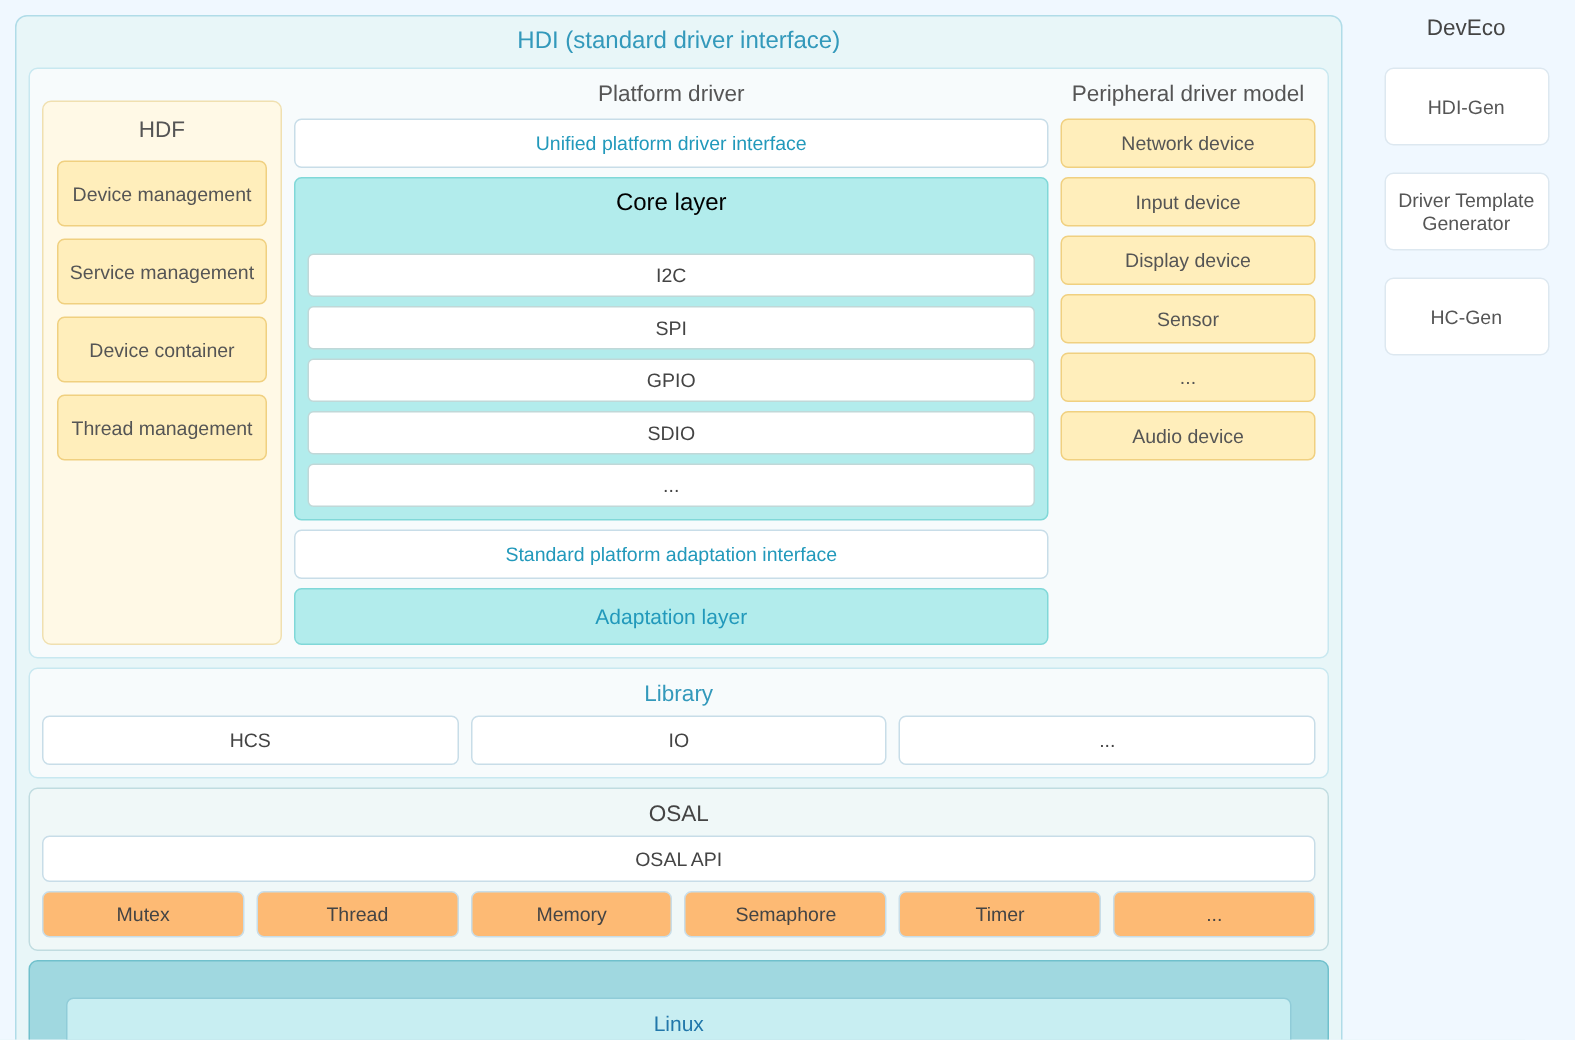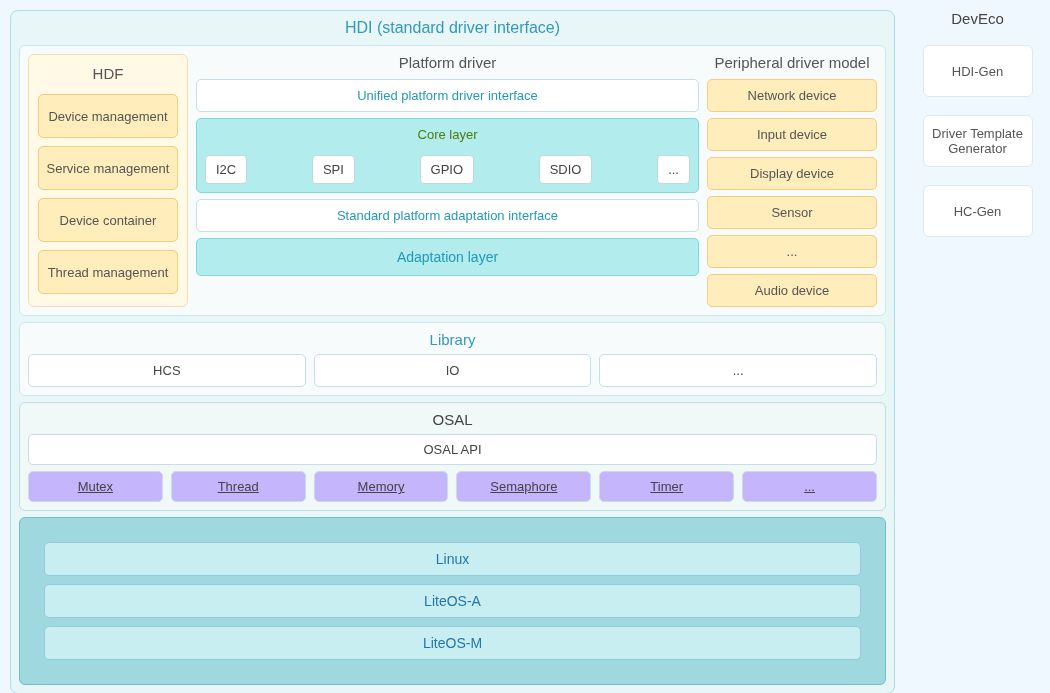--- a/index.html
+++ b/index.html
@@ -90,20 +90,21 @@
       background: #fff9e6;
       border: 1px solid #f0e0b0;
       border-radius: 6px;
       width: 160px;
       display: flex;
       flex-direction: column;
       align-items: center;
       padding: 10px 8px;
       gap: 8px;
       flex-shrink: 0;
+      margin-top: 13px;
     }
 
     .hdf-title {
       font-size: 15px;
       color: #555;
       font-weight: 500;
       margin-bottom: 4px;
     }
 
     .hdf-item {
@@ -149,28 +150,28 @@
 
     .core-layer-box {
       background: #b2ecec;
       border: 1px solid #80d8d8;
       border-radius: 5px;
       padding: 8px;
     }
 
     .core-layer-title {
       text-align: center;
-      font-size: 13px;
-      color: #4d7c0f;
-      margin-bottom: 13px;
+      font-size: 16px;
+      color: #000000;
+      margin-bottom: 24px;
     }
 
     .core-items {
       display: flex;
-      flex-direction: row;
+      flex-direction: column;
       gap: 6px;
       justify-content: space-between;
     }
 
     .core-item {
       background: #fff;
       border: 1px solid #c0d8d8;
       border-radius: 4px;
       padding: 6px 10px;
       font-size: 13px;
@@ -287,29 +288,28 @@
       margin-bottom: 6px;
     }
 
     .osal-items {
       display: flex;
       flex-direction: row;
       gap: 8px;
     }
 
     .osal-item {
-      background: #c4b5fd;
+      background: #fdba74;
       border: 1px solid #c8dde8;
       border-radius: 5px;
       flex: 1;
       padding: 7px;
       text-align: center;
       font-size: 13px;
       color: #444;
-      text-decoration: underline;
     }
 
     
     .os-section {
       background: #a0d8e0;
       border: 1.5px solid #70c0cc;
       border-radius: 6px;
       padding: 24px;
       margin-top: 6px;
       display: flex;

